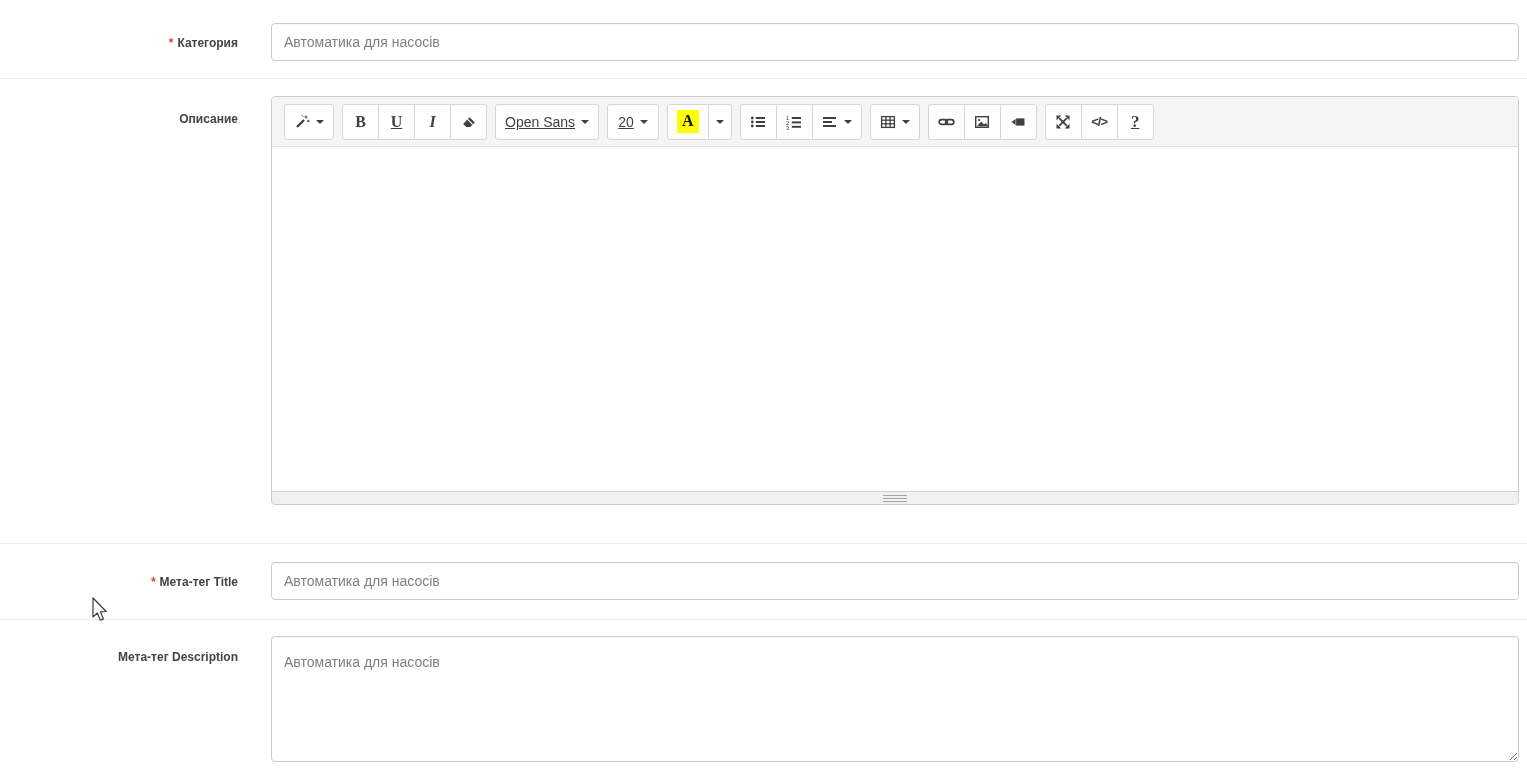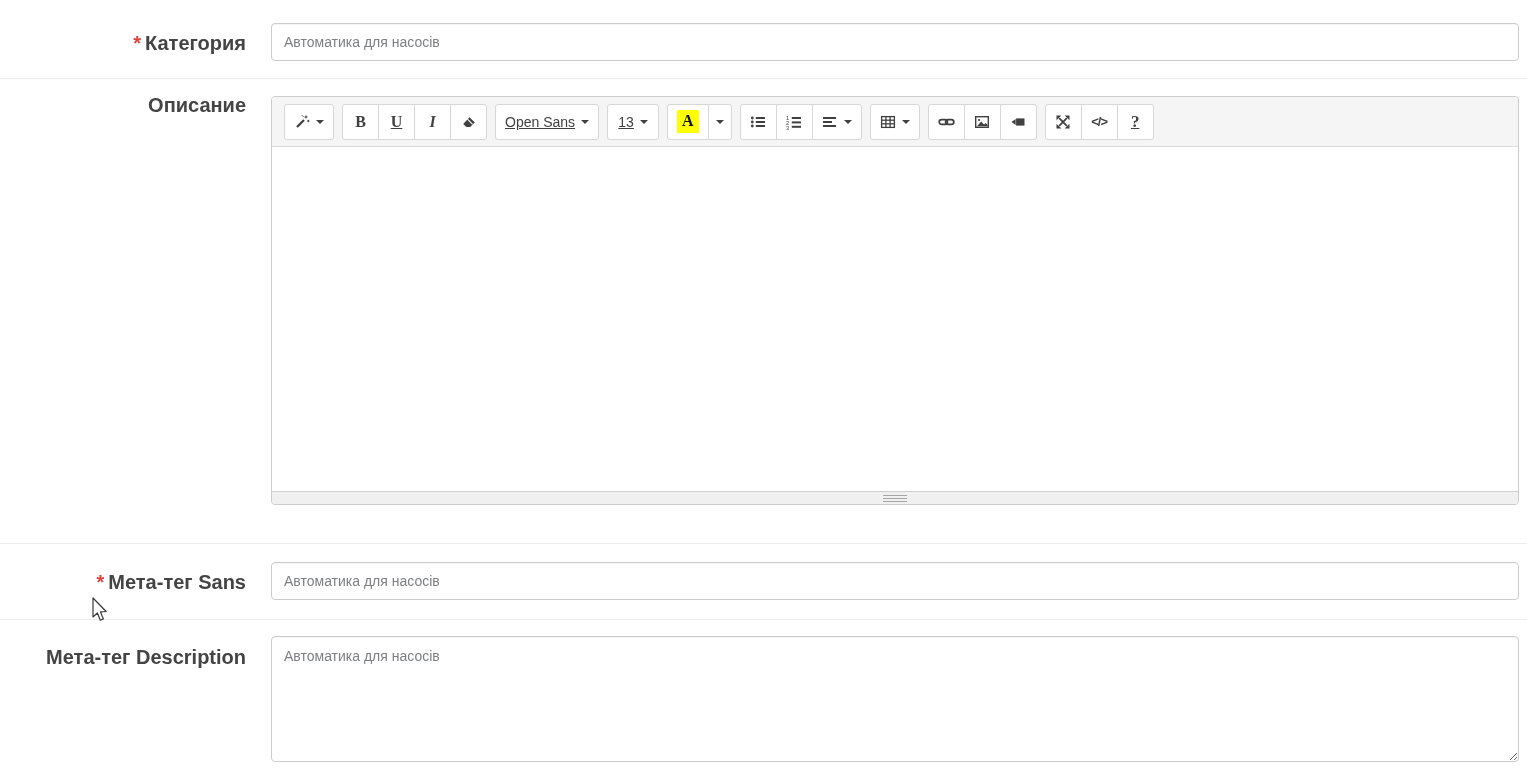--- a/index.html
+++ b/index.html
@@ -5,28 +5,28 @@
   * { box-sizing: border-box; }
   html,body { margin:0; padding:0; }
   body {
     width:1527px; height:776px; position:relative; overflow:hidden;
     background:#ffffff; font-family:"Liberation Sans", sans-serif;
   }
   .divider { position:absolute; left:0; width:1527px; height:1px; background:#ececec; }
 
   .ctl-label {
     position:absolute; left:0; width:238px; text-align:right;
-    font-size:20px; font-weight:bold; color:#444444; line-height:18px;margin-left:8px;
+    font-size:12px; font-weight:bold; color:#444444; line-height:18px;
   }
   .req { color:#e2413c; margin-right:4px; font-weight:bold; }
 
   .text-input {
     position:absolute; left:271px; width:1248px; height:38px;
     border:1px solid #cccccc; border-radius:4px; background:#fff;
-    padding:10px 12px; font-size:14px; color:#7d7f82;
+    padding:16px 12px; font-size:14px; color:#7d7f82;
     font-family:"Liberation Sans", sans-serif; outline:none;
     box-shadow: inset 0 1px 1px rgba(0,0,0,.04);
   }
   textarea.text-input { height:126px; resize:both; line-height:19px; }
 
   
   .note-editor {
     position:absolute; left:271px; top:96px; width:1248px; height:409px;
     border:1px solid #cccccc; border-radius:4px; background:#fff;
     display:flex; flex-direction:column;
@@ -75,21 +75,21 @@
 </head>
 <body>
 
 <div>
 
   <label class="ctl-label" style="top:34px;"><span class="req">*</span><span>Категория</span></label>
   <input class="text-input" style="top: 23px;" type="text" value="Автоматика для насосів">
 
   <div class="divider" style="top:78px;"></div>
 
-  <label class="ctl-label" style="top:96px;text-align:right;"><span>Описание</span></label>
+  <label class="ctl-label" style="top:110px;text-align:right;"><span>Описание</span></label>
 
   <div class="note-editor">
     <div class="note-toolbar">
 
       <div class="ngroup">
         <button class="nbtn" style="min-width:44px">
           <span>
             <svg class="icon" width="16" height="16" viewBox="0 0 16 16">
               <path d="M2.2,12.2 L9.2,5.2 L10.8,6.8 L3.8,13.8 Z" fill="#404040"></path>
               <g stroke="#404040" stroke-width="1">
@@ -127,21 +127,21 @@
 
       <div class="ngroup">
         <button class="nbtn" style="min-width:104px">
           <span>Open Sans</span>
           <span class="caret"></span>
         </button>
       </div>
 
       <div class="ngroup">
         <button class="nbtn" style="min-width:52px">
-          <span>13</span>
+          <span>20</span>
           <span class="caret"></span>
         </button>
       </div>
 
       <div class="ngroup">
         <button class="nbtn">
             <span class="color-chip">A</span>
           </button>
         <button class="nbtn" style="min-width:24px;padding:0 7px;">
             <span class="caret" style="margin-left:0"></span>
@@ -265,21 +265,21 @@
       <div class="resize-bars">
         <span></span>
           <span></span>
           <span></span>
       </div>
     </div>
   </div>
 
   <div class="divider" style="top:543px;"></div>
 
-  <label class="ctl-label" style="top:573px;"><span class="req">*</span><span>Мета-тег Sans</span></label>
+  <label class="ctl-label" style="top:573px;"><span class="req">*</span><span>Мета-тег Title</span></label>
   <input class="text-input" style="top: 562px;" type="text" value="Автоматика для насосів">
 
   <div class="divider" style="top:619px;"></div>
 
   <label class="ctl-label" style="top:648px;text-align:right;"><span>Мета-тег Description</span></label>
   <textarea class="text-input" style="top: 636px;">Автоматика для насосів</textarea>
 
   <div class="mouse-cursor">
     <svg width="19" height="28" viewBox="0 0 19 28">
       <path d="M4,1 L4,20 L8.4,16 L11.3,23.2 L14.4,21.9 L11.5,14.9 L17.2,14.5 Z" fill="#ffffff" stroke="#3a3a3a" stroke-width="1.2" stroke-linejoin="round"></path>

